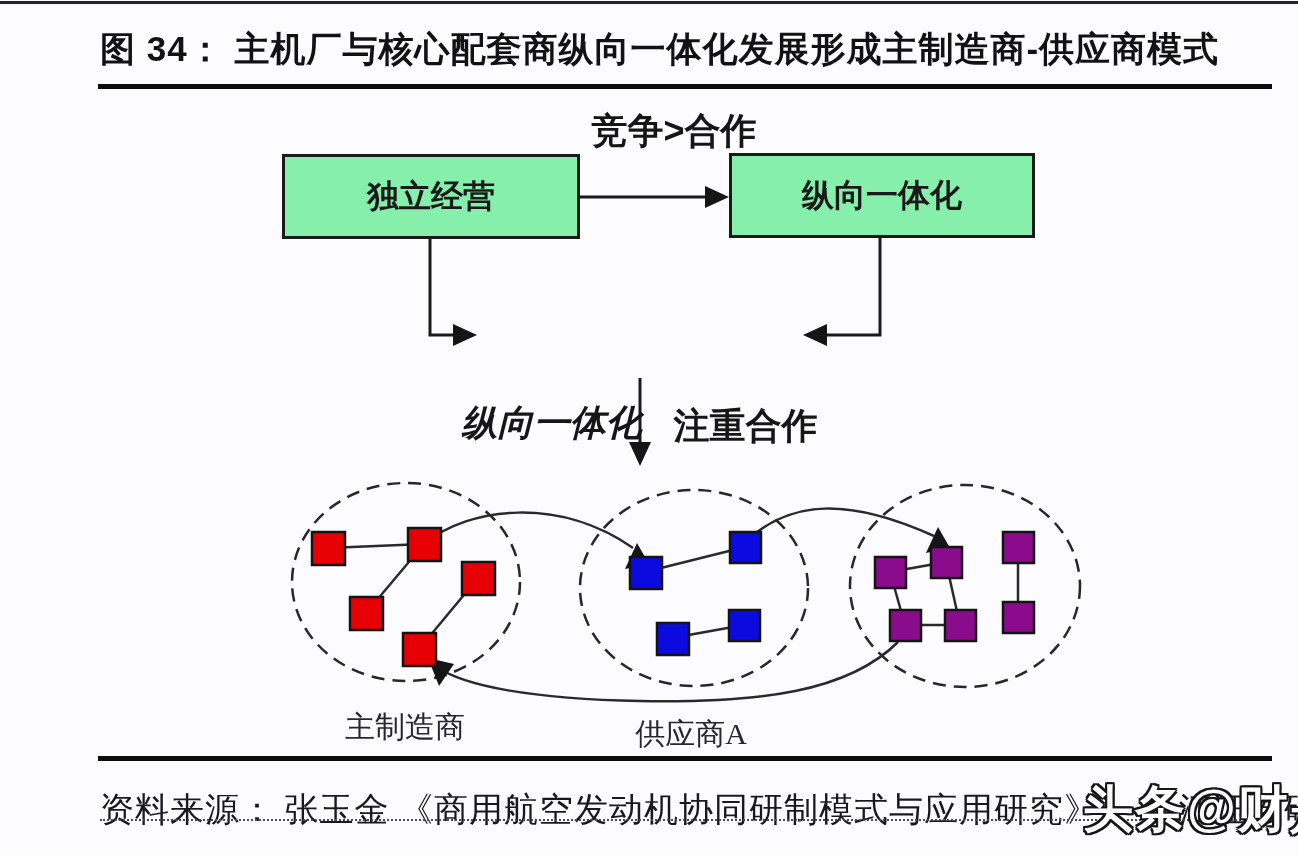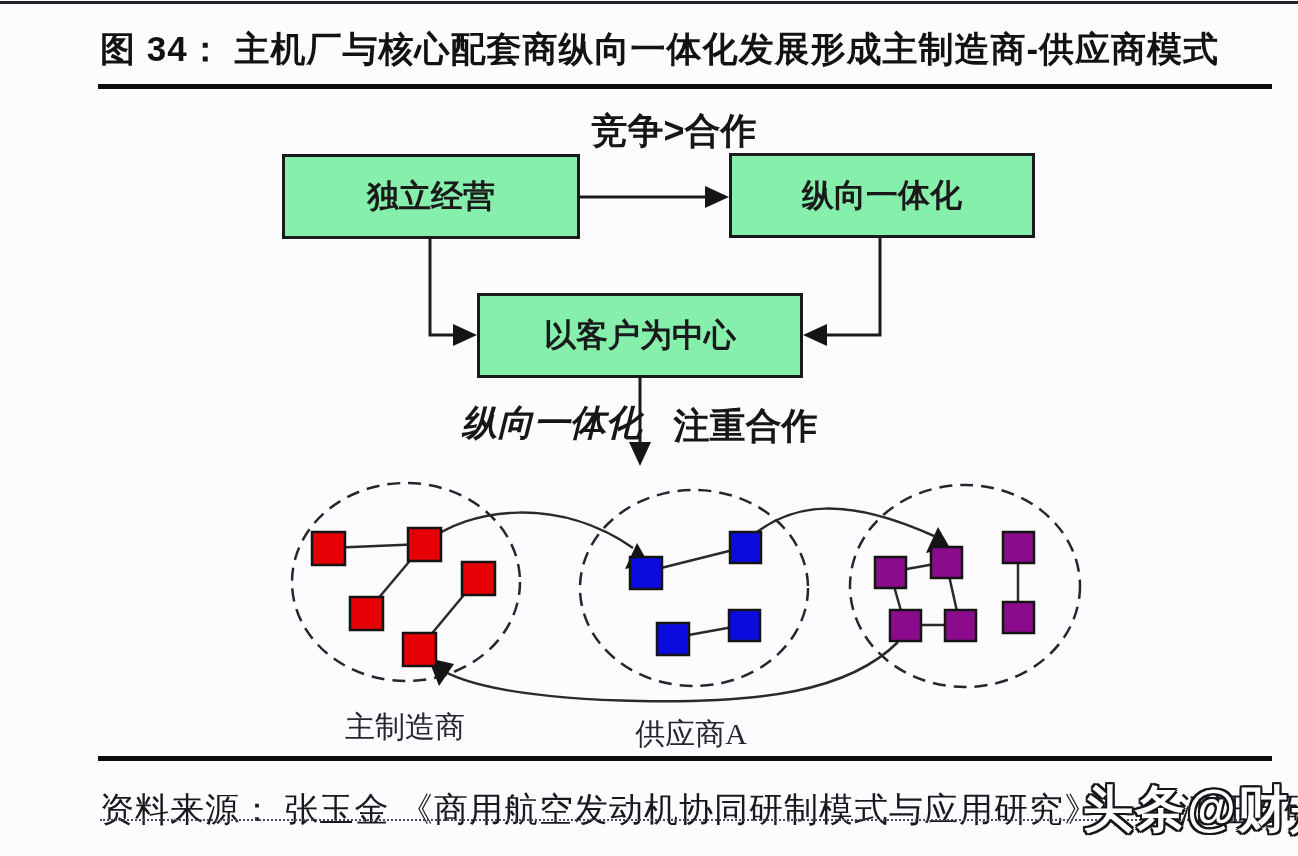--- a/index.html
+++ b/index.html
@@ -121,21 +121,20 @@
         <rect x="890" y="610" width="31" height="31"></rect>
         <rect x="945" y="610" width="31" height="31"></rect>
         <rect x="1003" y="532" width="31" height="31"></rect>
         <rect x="1003" y="602" width="31" height="31"></rect>
       </g>
     </g>
   </svg>
 
   <div class="abs fc-box" id="box-independent">独立经营</div>
   <div class="abs fc-box" id="box-market">纵向一体化</div>
-  <div class="abs fc-box" id="box-customer">以客户为中心</div>
 
   <div class="abs flabel" id="lbl-competition">竞争&gt;合作</div>
   <div class="abs flabel" id="lbl-vertical">纵向一体化</div>
   <div class="abs clabel" id="lbl-manufacturer">主制造商</div>
 
   <div class="abs flabel" id="lbl-cooperation">注重合作</div>
   <div class="abs clabel" id="lbl-supplierA">供应商A</div>
 
   <div class="abs rule2"></div>
   <div class="abs source">资料来源：  张玉金  《商用航空发动机协同研制模式与应用研究》，  长江证券研究所</div>

